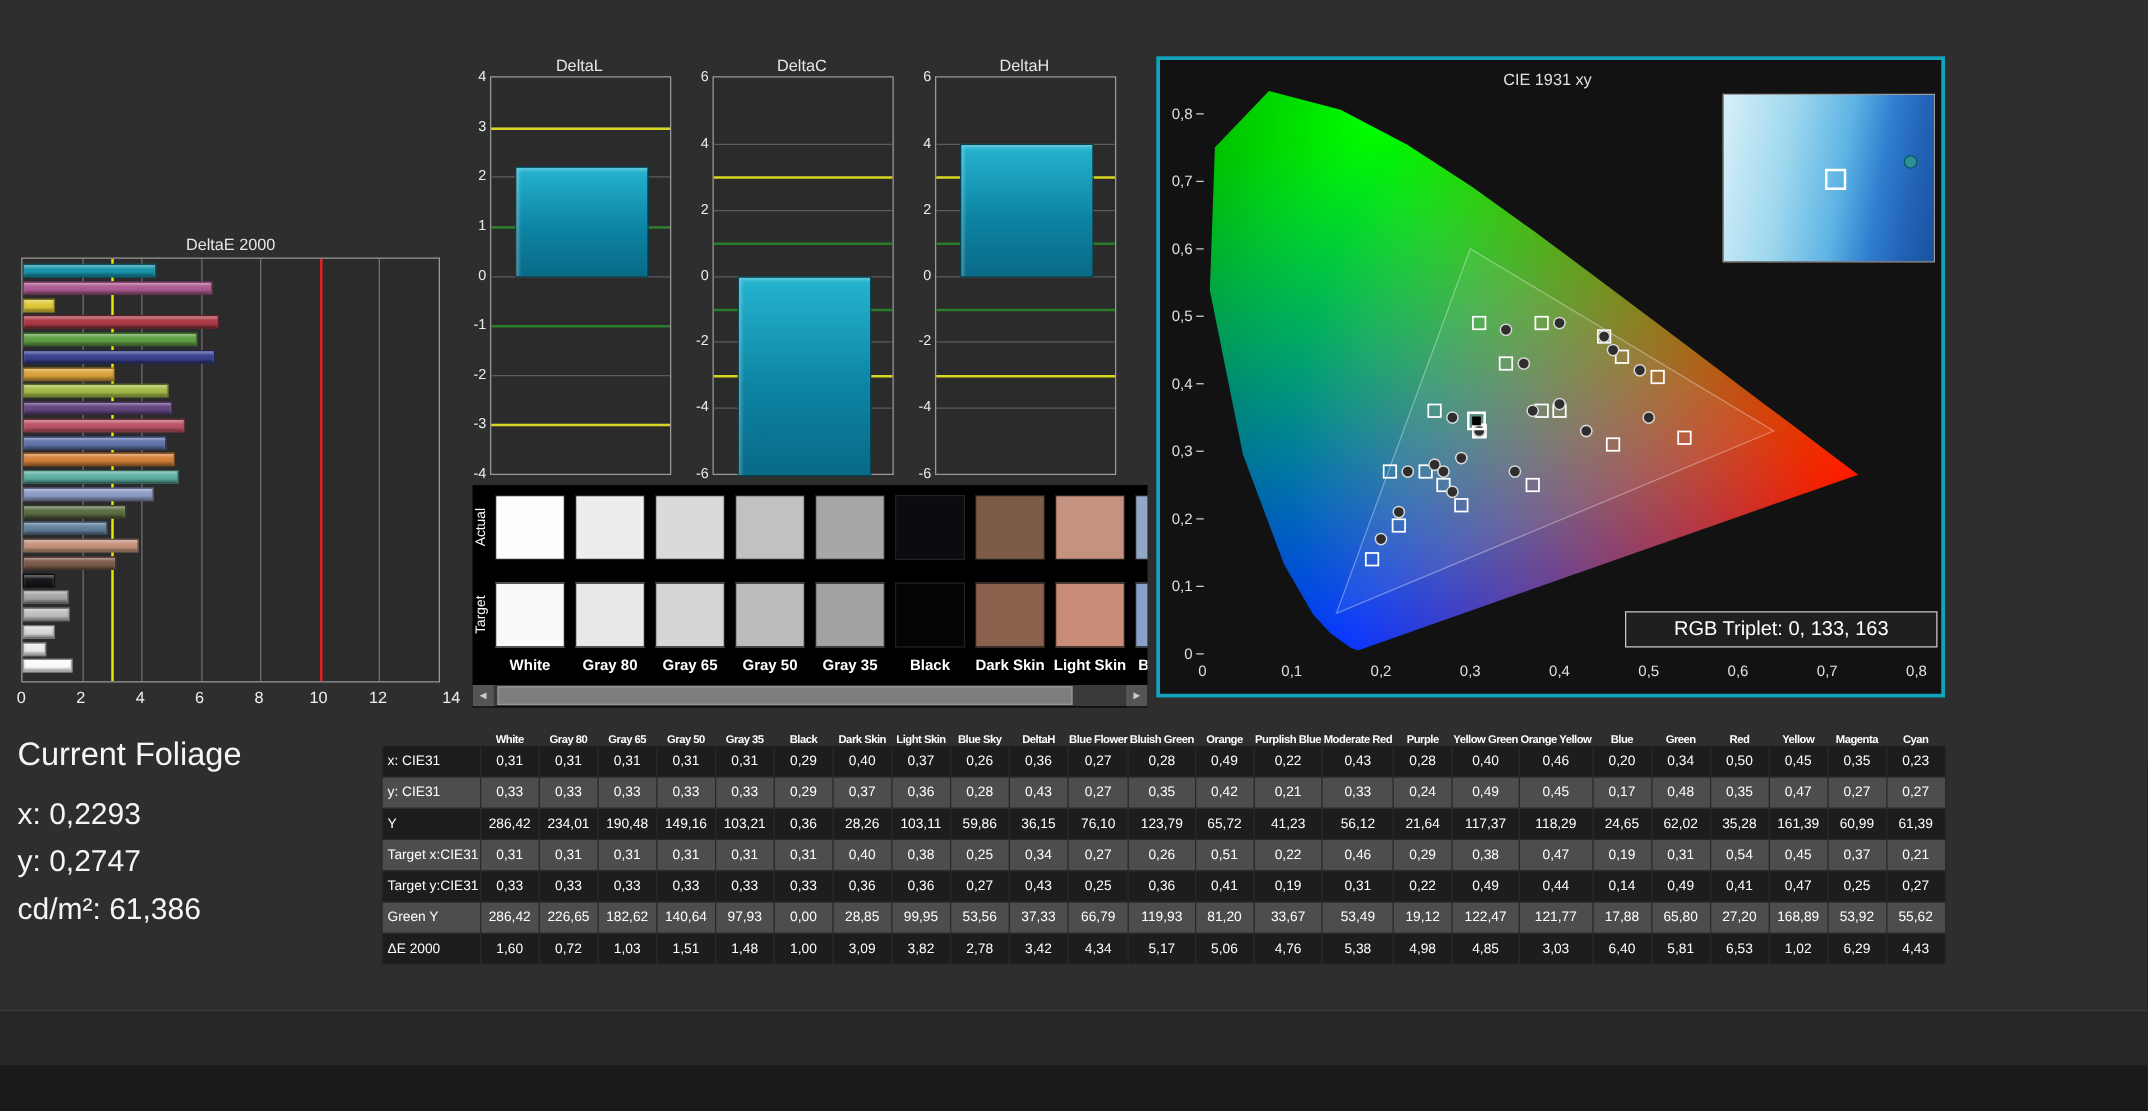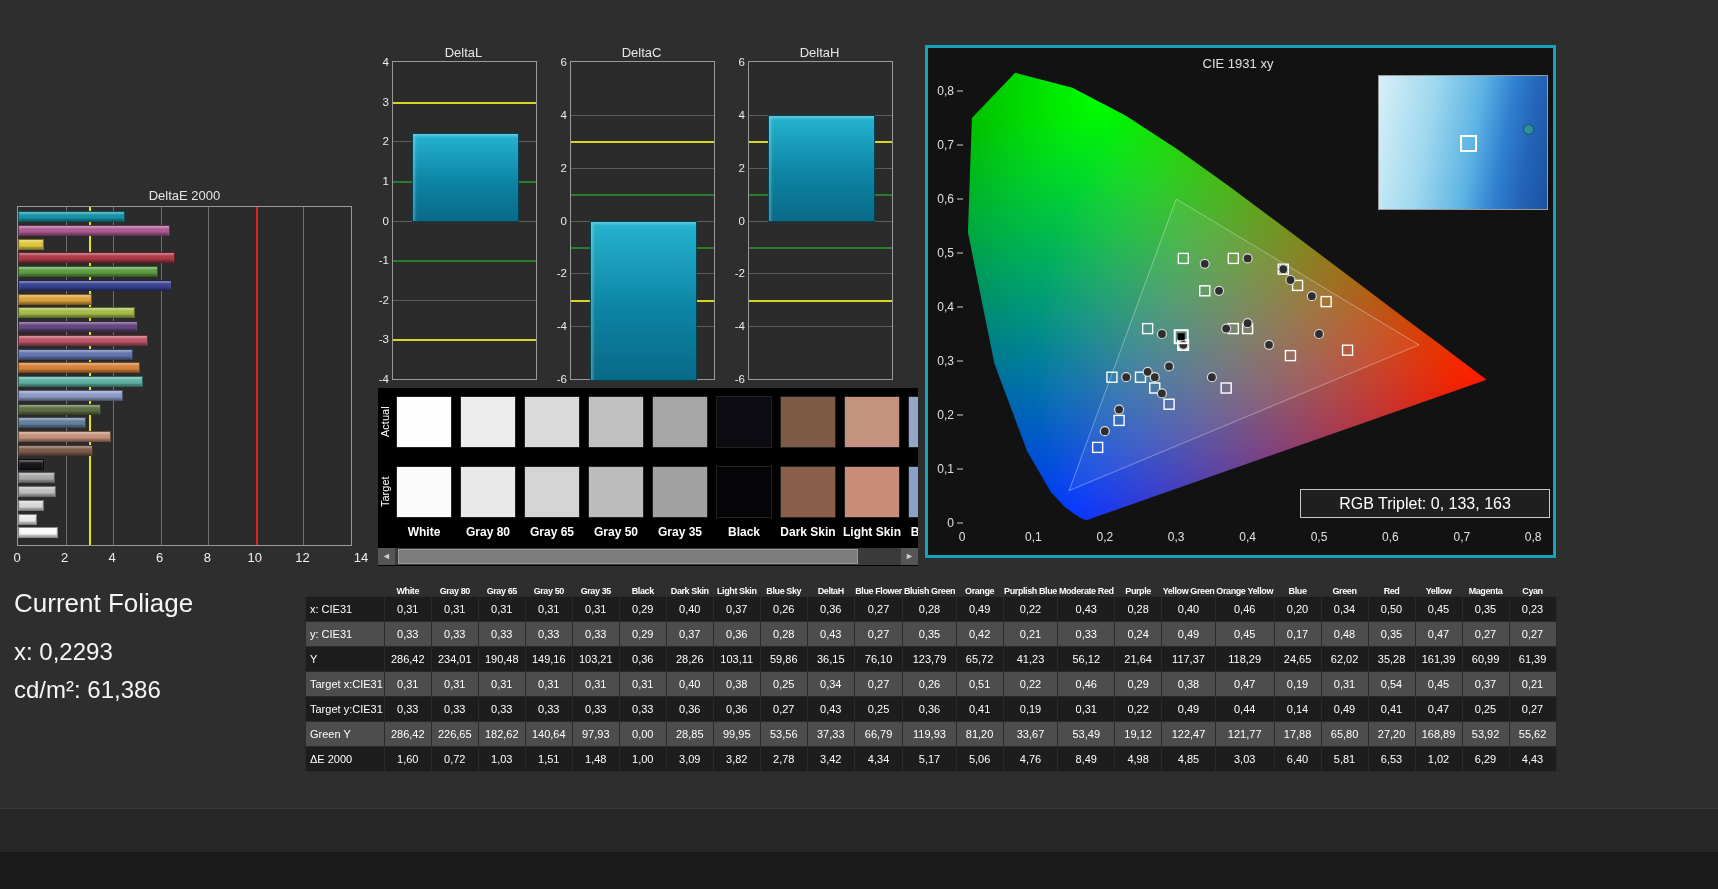--- a/index.html
+++ b/index.html
@@ -377,20 +377,21 @@
     <div class="inset">
       <div class="sq"></div>
       <div class="dot"></div>
     </div>
     <div class="rgb-box">RGB Triplet: 0, 133, 163</div>
   </div>
 
   <div class="reading">
     <div class="rtitle">Current Foliage</div>
     <div class="rline">x: 0,2293</div>
+    <div class="rline">y: 0,2747</div>
     <div class="rline">cd/m²: 61,386</div>
   </div>
 
   <table class="results">
       <thead>
         <tr>
           <th class="rowlab"></th>
           <th>White</th>
           <th>Gray 80</th>
           <th>Gray 65</th>
@@ -589,21 +590,21 @@
           <td>1,48</td>
           <td>1,00</td>
           <td>3,09</td>
           <td>3,82</td>
           <td>2,78</td>
           <td>3,42</td>
           <td>4,34</td>
           <td>5,17</td>
           <td>5,06</td>
           <td>4,76</td>
-          <td>8,49</td>
+          <td>5,38</td>
           <td>4,98</td>
           <td>4,85</td>
           <td>3,03</td>
           <td>6,40</td>
           <td>5,81</td>
           <td>6,53</td>
           <td>1,02</td>
           <td>6,29</td>
           <td>4,43</td>
         </tr>

